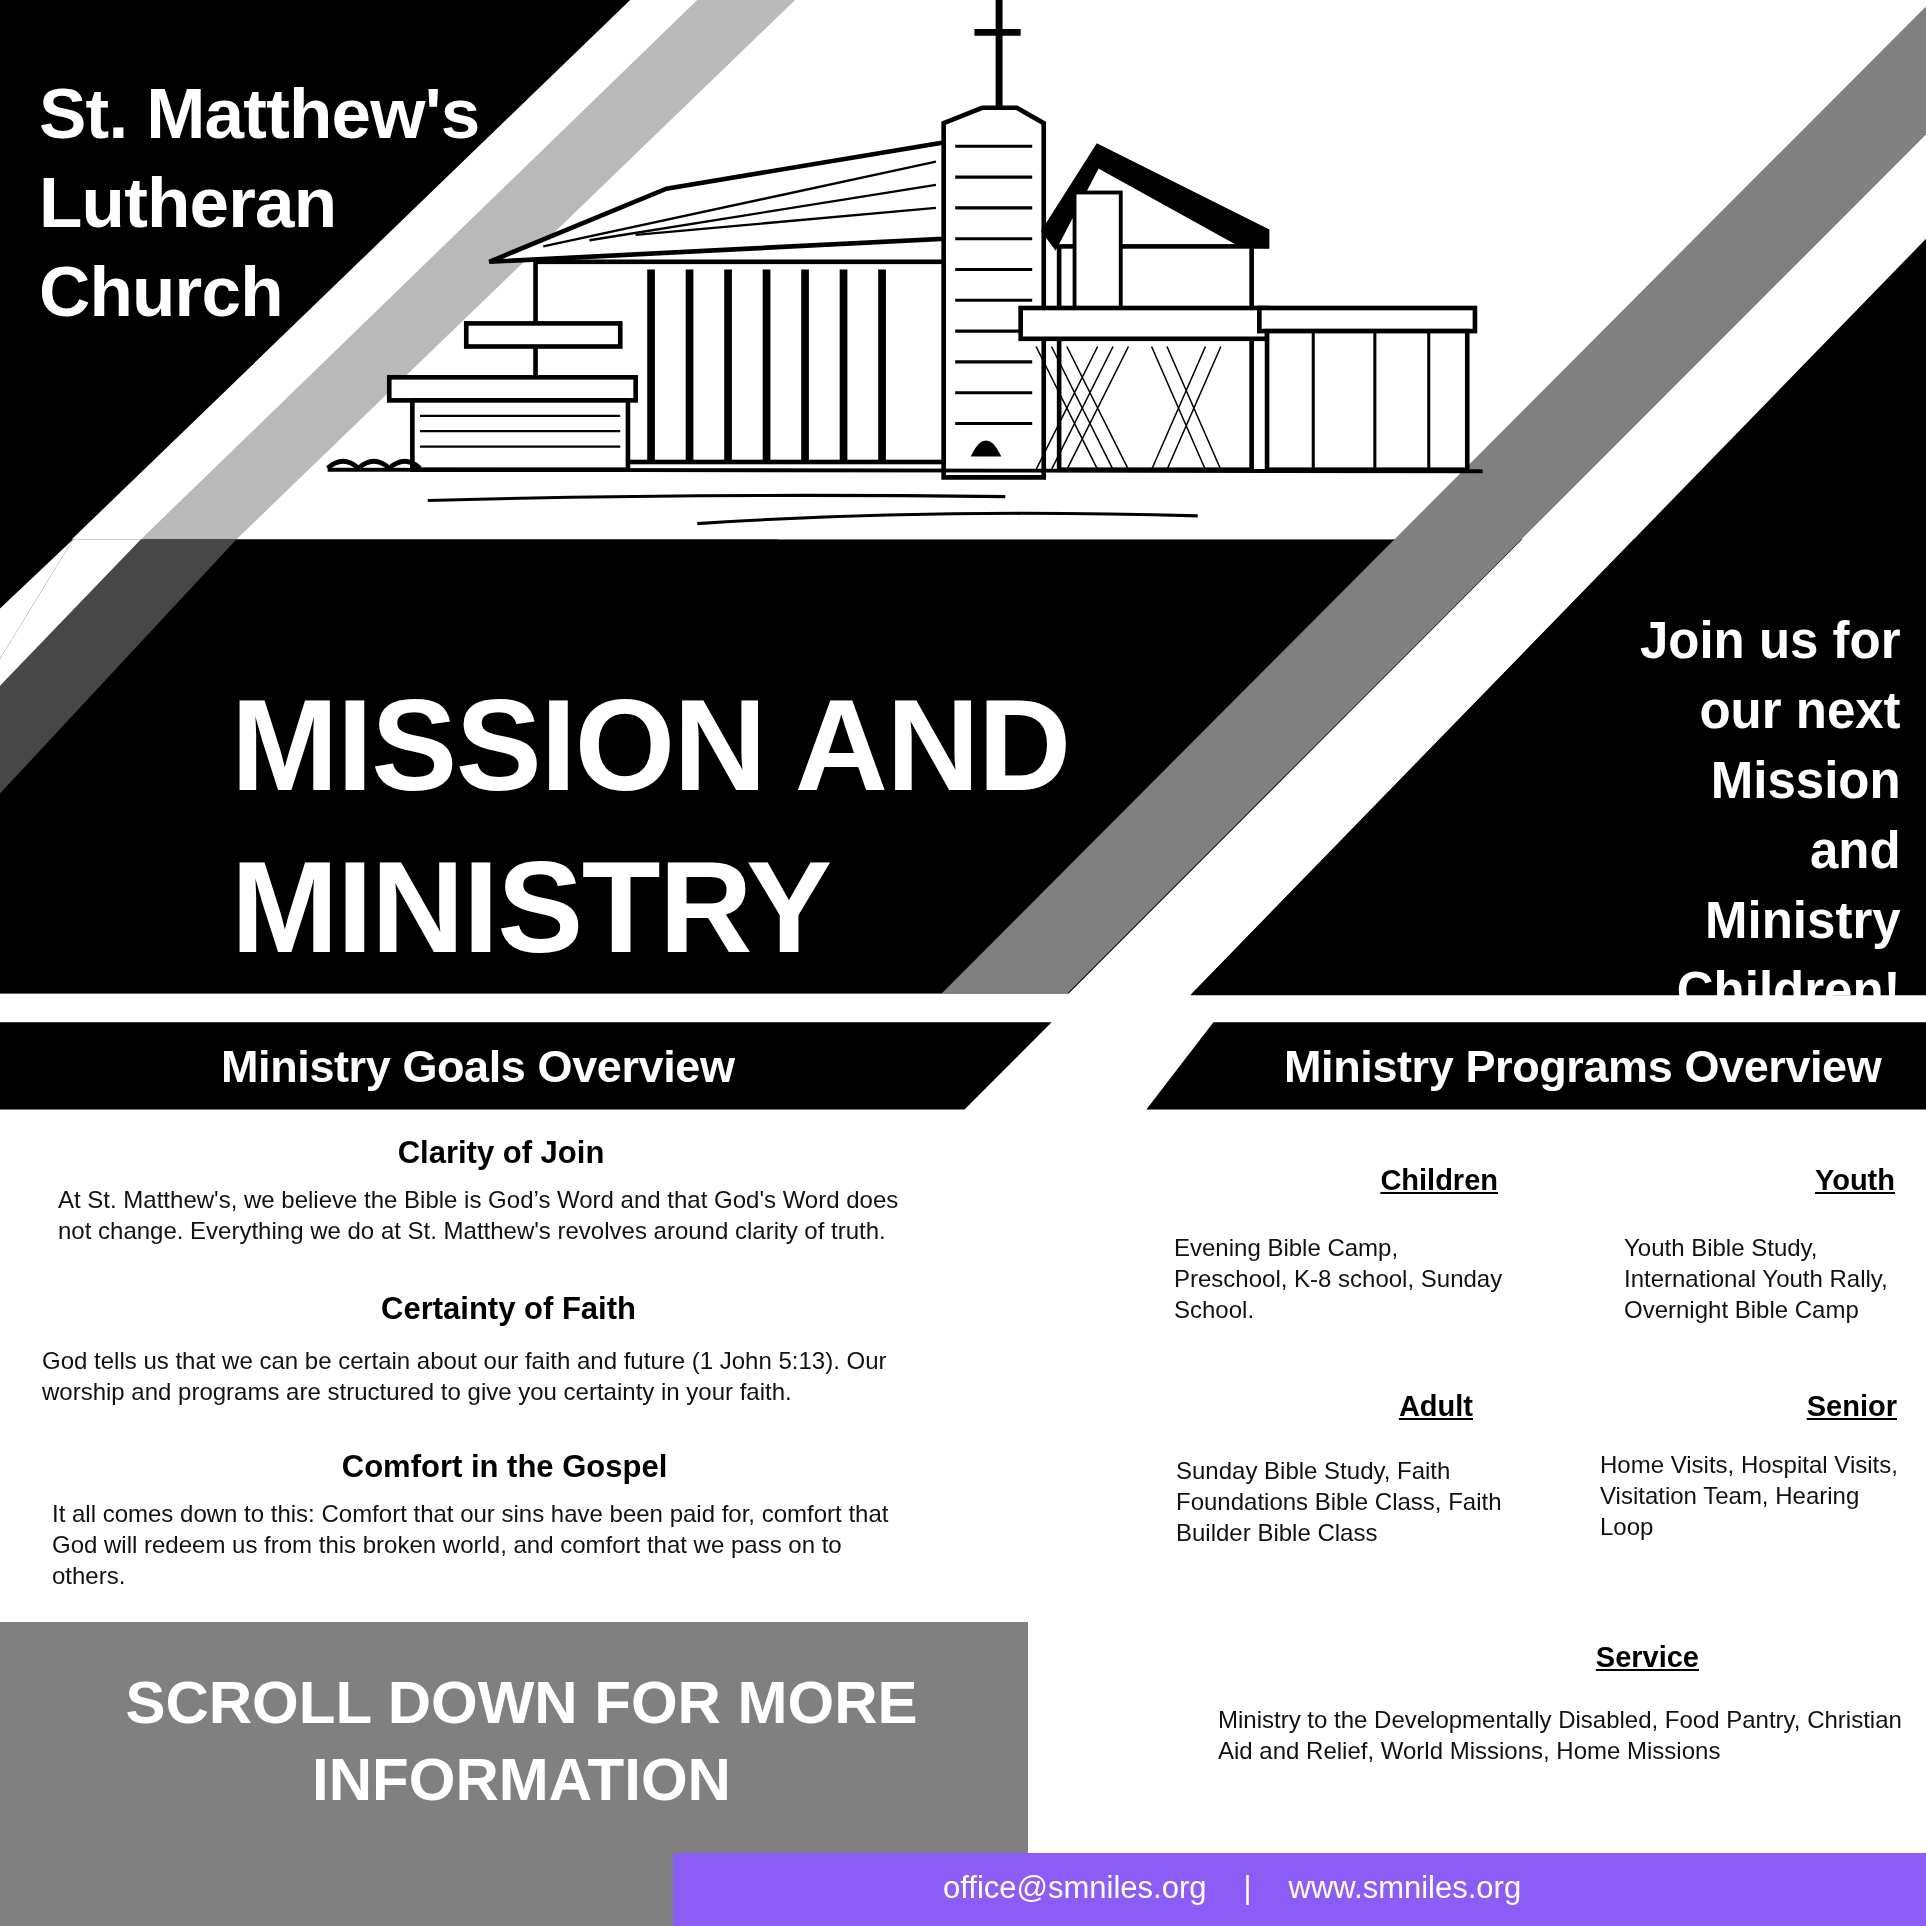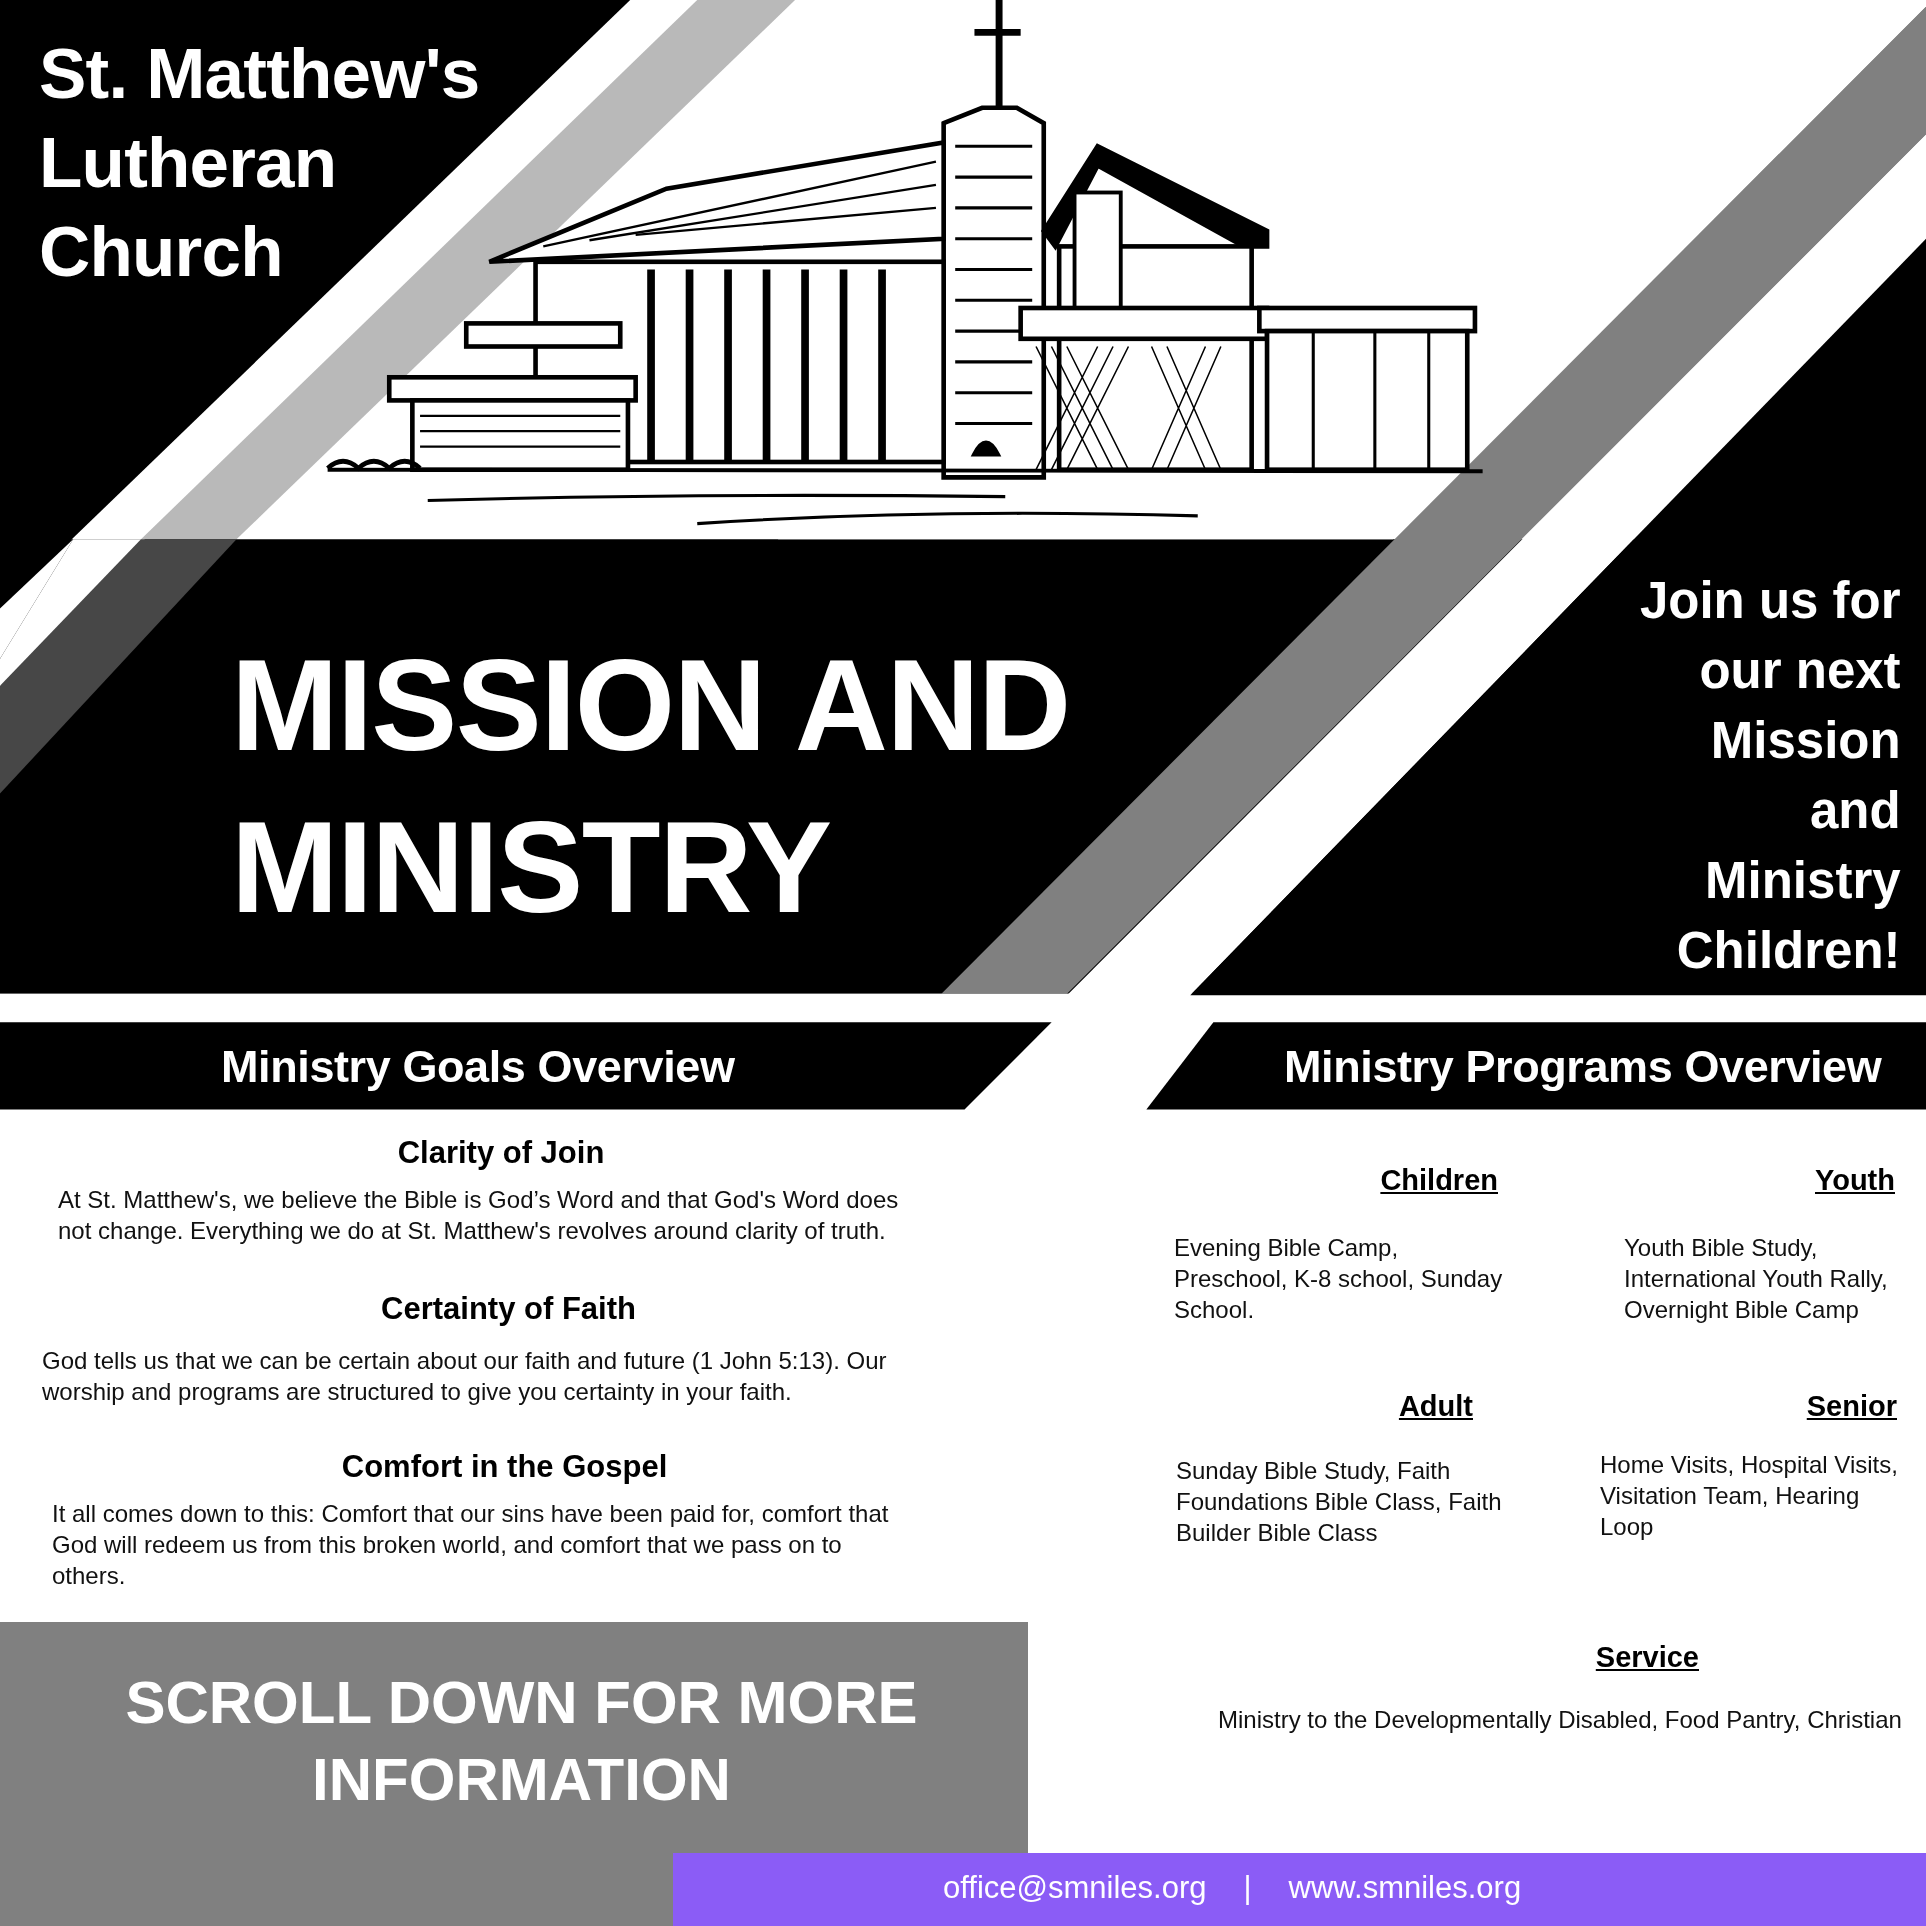--- a/index.html
+++ b/index.html
@@ -1,20 +1,20 @@
 <!DOCTYPE html>
 <html style="font-size:12.3px"><head>
 <meta charset="utf-8">
 <style>
   html, body { margin: 0; padding: 0; background: #ffffff; }
   body { width: 1926px; height: 1926px; position: relative; overflow: hidden;
          font-family: "Liberation Sans", "DejaVu Sans", sans-serif; }
   .bg { position: absolute; left: 0; top: 0; width: 1926px; height: 1926px; }
   .abs { position: absolute; }
-  .white { color: #ffffff; }
+  .white { color: #ffffff; margin-top: 40px; }
   .black { color: #000000; }
   .church-title { left: 39px; top: 29px; font-size: 71px; font-weight: bold; line-height: 89px; letter-spacing: -0.8px; }
   .main-title { left: 231px; top: 624px; font-size: 129px; font-weight: bold; line-height: 162px; letter-spacing: -1.5px; }
   .join { right: 25.4px; top: 566px; width: 385px; text-align: right; font-size: 51px; font-weight: bold; line-height: 70px; }
   .section-header { font-size: 45px; font-weight: bold; color: #fff; line-height: 87px; top: 1023px; height: 87px; letter-spacing: -0.4px; }
   .goal-title { font-size: 31px; font-weight: bold; text-align: center; width: 1002px; left: 0; }
   .goal-text { font-size: 24px; line-height: 31px; color: #111; }
   .prog-title { font-size: 29px; font-weight: bold; text-align: right; text-decoration: underline; }
   .prog-text { font-size: 24px; line-height: 31px; color: #111; }
   .scroll-box { left: 0; top: 1622px; width: 1028px; height: 304px; background: #808080; }
@@ -197,20 +197,21 @@
 <div class="abs prog-title black" style="left:1589px; top:1390px; width:308px;">Senior</div>
 <div class="abs prog-text" style="left:1600px; top:1449px;">
   <div>Home Visits, Hospital Visits,</div>
   <div>Visitation Team, Hearing</div>
   <div>Loop</div>
 </div>
 
 <div class="abs prog-title black" style="left:1391px; top:1641px; width:308px;">Service</div>
 <div class="abs prog-text" style="left:1190px; top:1704px;margin-left:28px;">
   <div>Ministry to the Developmentally Disabled, Food Pantry, Christian</div>
+  <div>Aid and Relief, World Missions, Home Missions</div>
 </div>
 
 <div class="abs scroll-box">
   <div class="scroll-text">
     <div>SCROLL DOWN FOR MORE</div>
     <div>INFORMATION</div>
   </div>
 </div>
 
 <div class="abs footer">

